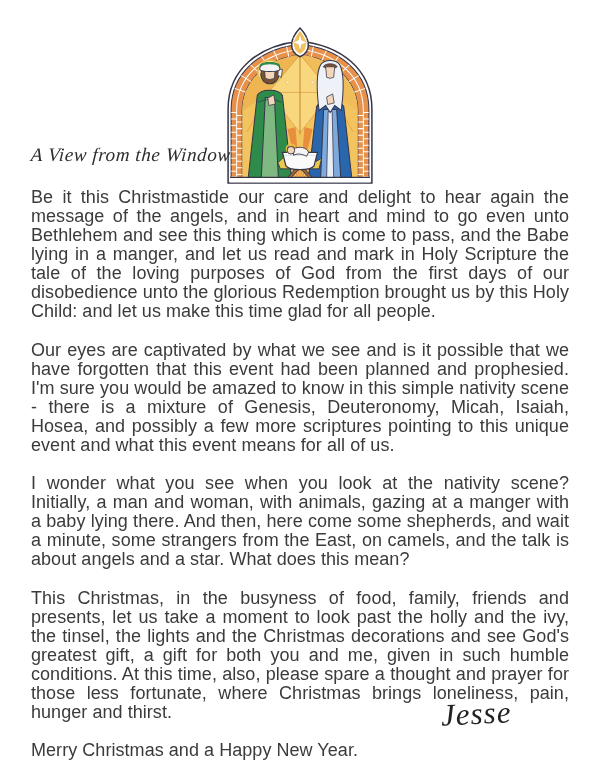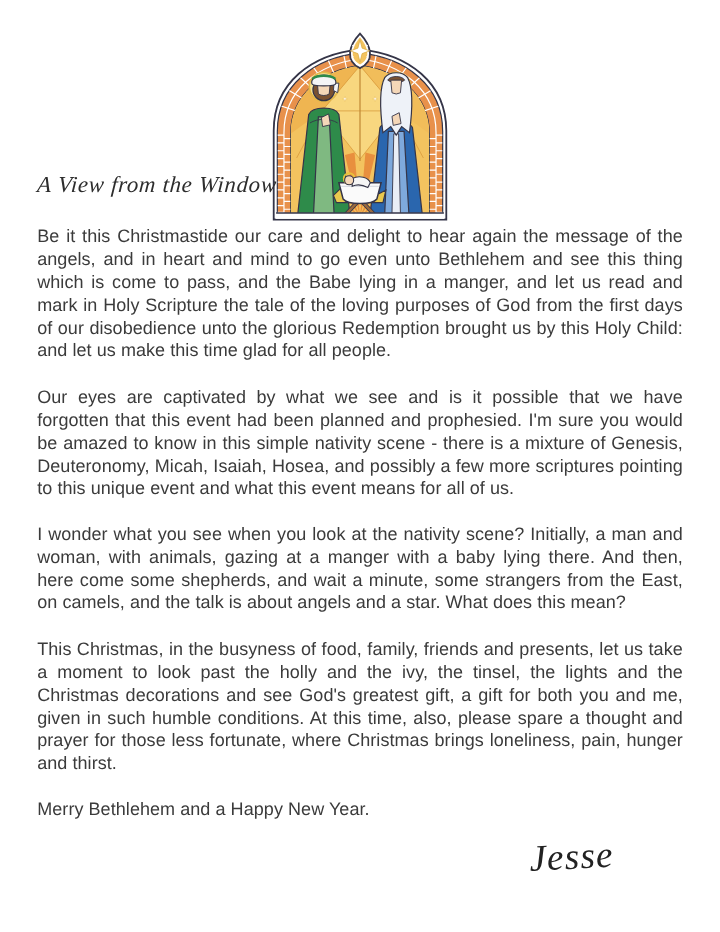--- a/index.html
+++ b/index.html
@@ -10,21 +10,21 @@
   .illustration{position:absolute;left:212px;top:26px;width:176px;height:161px;}
   .illustration svg{display:block;width:100%;height:100%;}
   .title{
     position:absolute;left:31px;top:144px;
     font-family:"Liberation Serif",serif;font-style:italic;
     font-size:19px;color:#2d2d2d;transform:skewX(-4deg);letter-spacing:.6px;
     white-space:nowrap;
   }
   .letter-body{
     position:absolute;left:31px;top:188px;width:538px;
-    font-size:15px;line-height:19px;text-align:justify;letter-spacing:.05px;
+    font-size:18px;line-height:19px;text-align:justify;letter-spacing:.05px;
   }
   .letter-body p{margin:0 0 19.5px 0;}
   .letter-body p:last-child{margin-bottom:0;}
   .signature{
     position:absolute;left:441px;top:696px;
     font-family:"Liberation Serif",serif;font-style:italic;
     font-size:31px;color:#222;transform:rotate(-3deg);letter-spacing:1px;
   }
 </style>
 </head>
@@ -144,18 +144,18 @@
     </svg>
   </div>
 
   <div class="title">A View from the Window</div>
 
   <div class="letter-body">
     <p>Be it this Christmastide our care and delight to hear again the message of the angels, and in heart and mind to go even unto Bethlehem and see this thing which is come to pass, and the Babe lying in a manger, and let us read and mark in Holy Scripture the tale of the loving purposes of God from the first days of our disobedience unto the glorious Redemption brought us by this Holy Child: and let us make this time glad for all people.</p>
     <p>Our eyes are captivated by what we see and is it possible that we have forgotten that this event had been planned and prophesied. I'm sure you would be amazed to know in this simple nativity scene - there is a mixture of Genesis, Deuteronomy, Micah, Isaiah, Hosea, and possibly a few more scriptures pointing to this unique event and what this event means for all of us.</p>
     <p>I wonder what you see when you look at the nativity scene? Initially, a man and woman, with animals, gazing at a manger with a baby lying there. And then, here come some shepherds, and wait a minute, some strangers from the East, on camels, and the talk is about angels and a star. What does this mean?</p>
     <p>This Christmas, in the busyness of food, family, friends and presents, let us take a moment to look past the holly and the ivy, the tinsel, the lights and the Christmas decorations and see God's greatest gift, a gift for both you and me, given in such humble conditions. At this time, also, please spare a thought and prayer for those less fortunate, where Christmas brings loneliness, pain, hunger and thirst.</p>
-    <p>Merry Bethlehem and a Happy New Year.</p>
+    <p>Merry Christmas and a Happy New Year.</p>
   </div>
 
   <div class="signature">Jesse</div>
 
 </div>
 
 </body></html>

